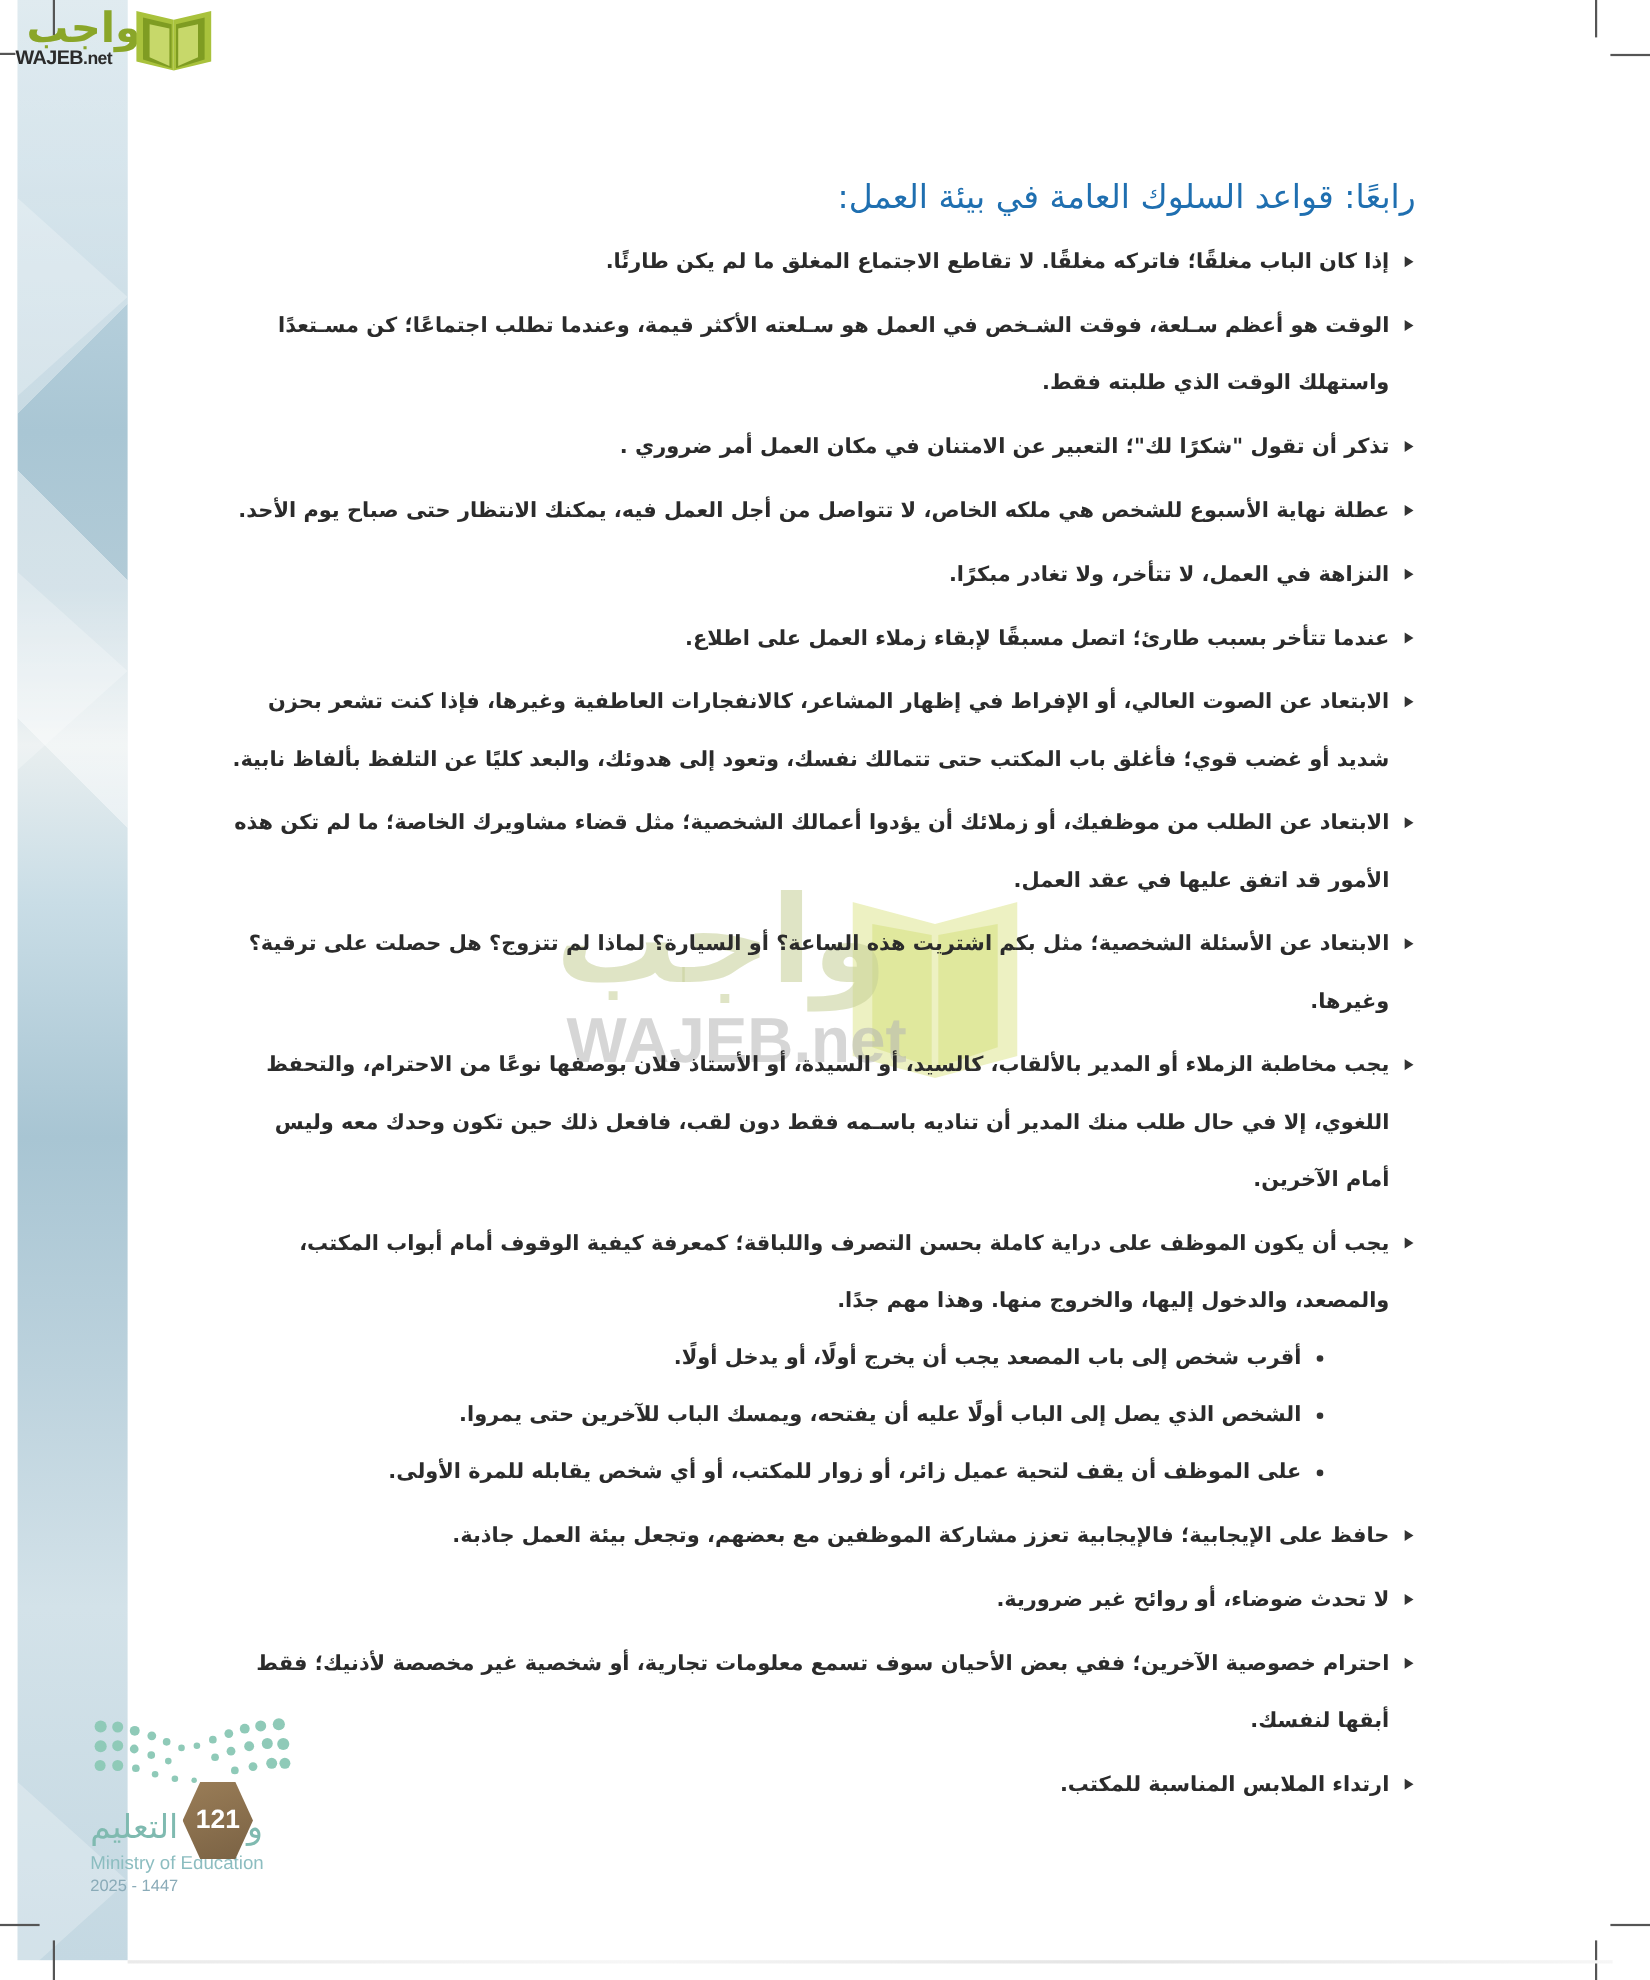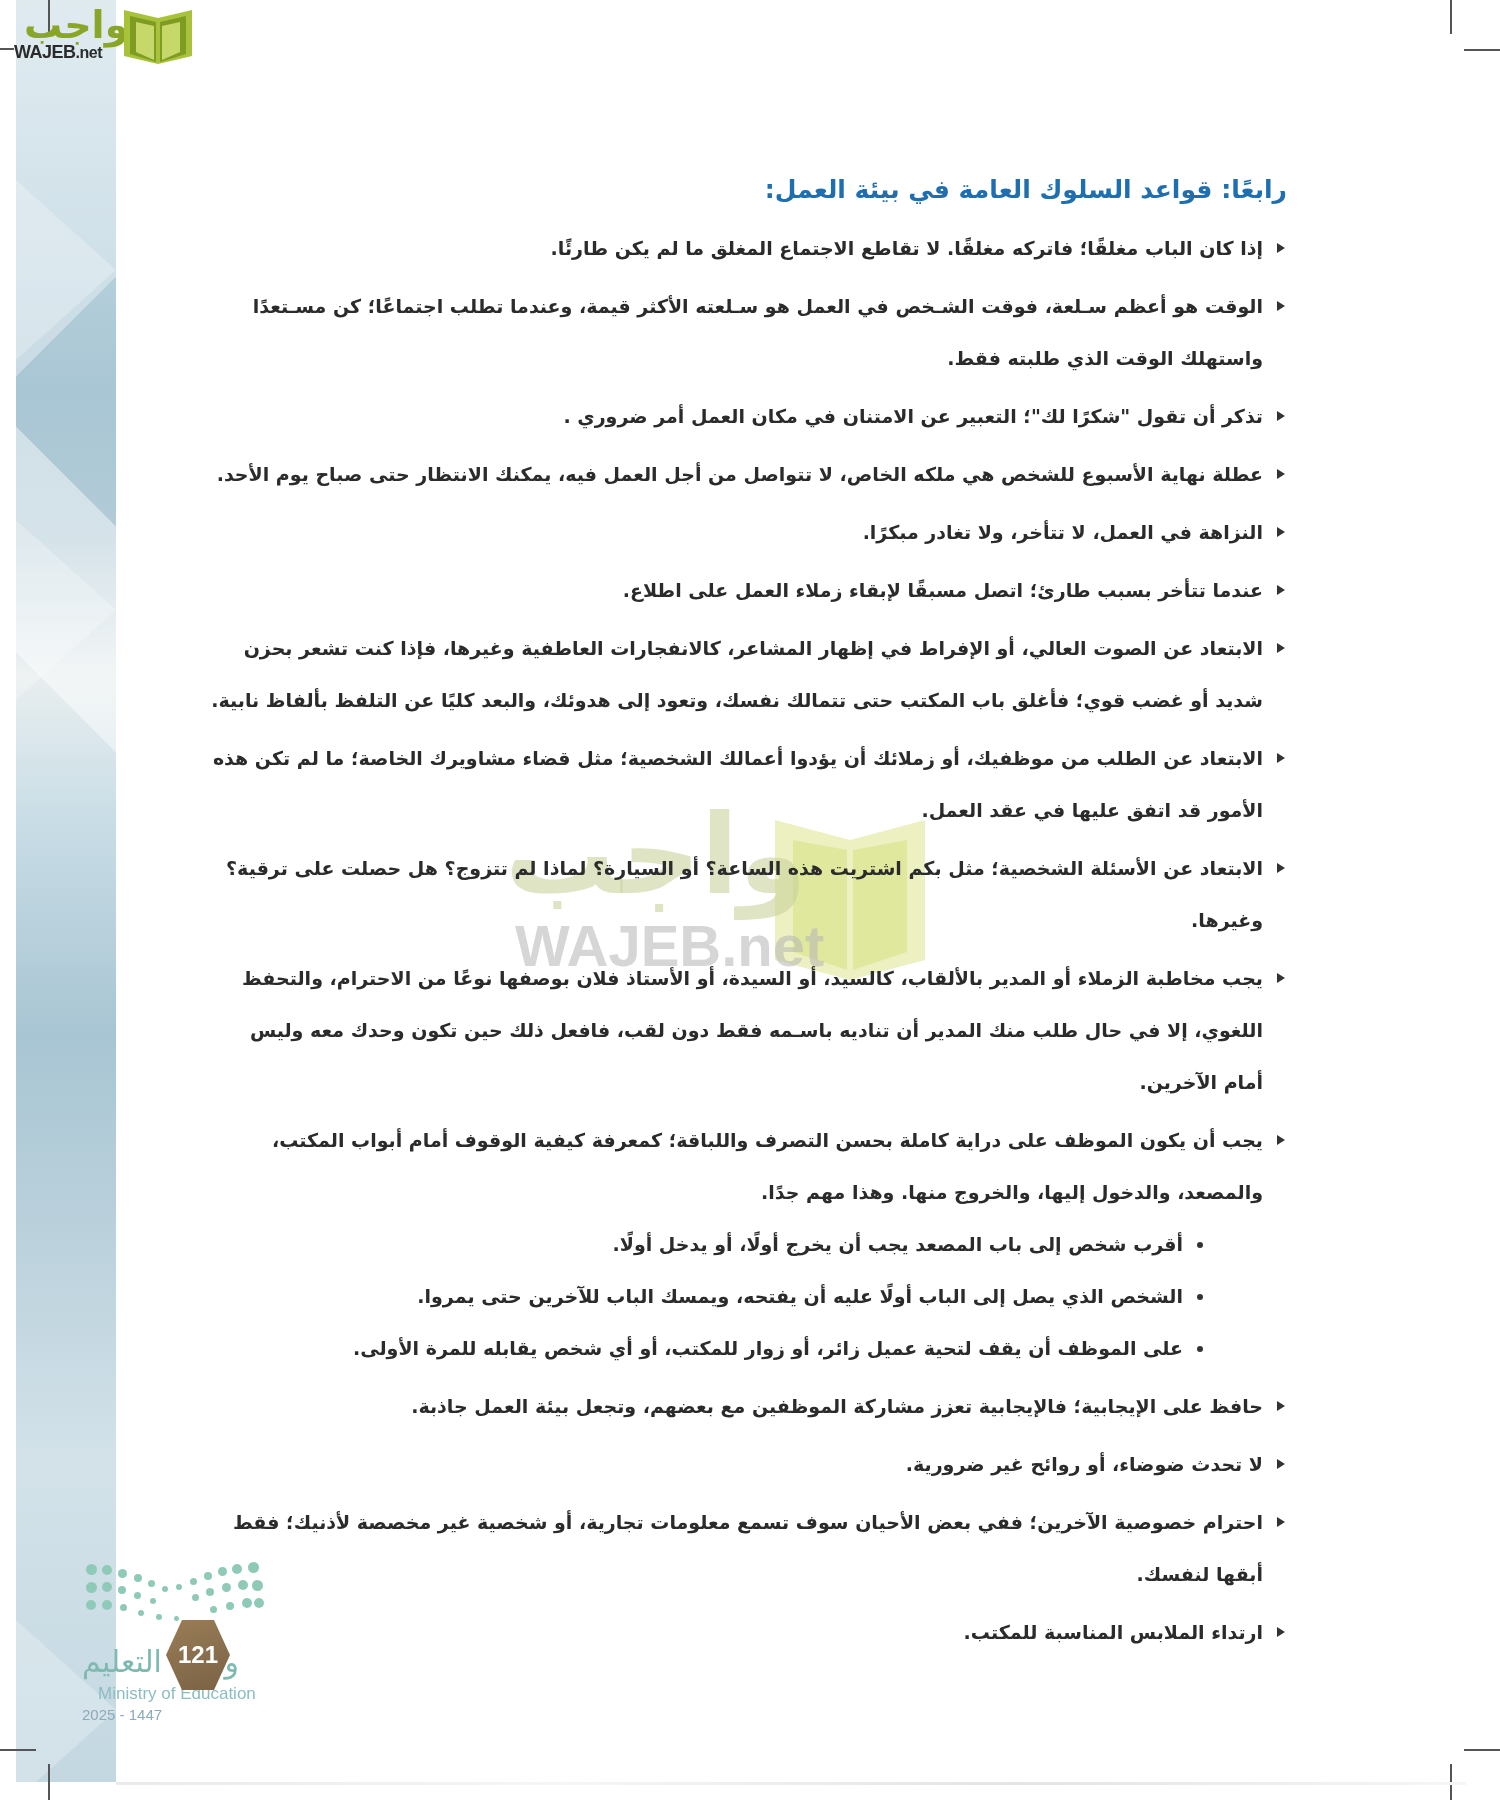--- a/index.html
+++ b/index.html
@@ -31,33 +31,33 @@
     .logo-book { position: absolute; left: 108px; top: 4px; width: 80px; height: 60px; }
 
     
     .watermark { position: absolute; left: 505px; top: 800px; width: 420px; height: 190px; pointer-events: none; }
     .wm-ar { position: absolute; left: 0; top: -10px; font-weight: bold; font-size: 110px; color: rgba(196,206,150,0.55); direction: rtl; line-height: 130px; }
     .wm-en { position: absolute; left: 10px; top: 112px; font-family: "Liberation Sans", sans-serif; font-weight: bold; font-size: 58px; color: rgba(180,180,180,0.55); }
     .wm-book { position: absolute; left: 270px; top: 20px; width: 150px; height: 160px; }
 
     
     .content { position: absolute; left: 210px; top: 160px; width: 1075px; direction: rtl; text-align: right; }
-    .section-title { font-family: "DejaVu Sans", sans-serif; font-weight: bold; font-size: 25px; color: #1f6fb0; margin-right: -2px; height: 40px; line-height: 40px; margin-top: 10px; }
+    .section-title { font-family: "DejaVu Sans", sans-serif; font-weight: normal; font-size: 30px; color: #1f6fb0; margin-right: -2px; height: 40px; line-height: 40px; }
     .rules { list-style: none; margin-top: 12px; }
     .rule { position: relative; padding-right: 22px; font-weight: bold; font-size: 19px; line-height: 52px; margin-bottom: 6px; color: #2b2b2b; }
     .rule .tri { position: absolute; right: 0; top: 21px; width: 0; height: 0; border-top: 5px solid transparent; border-bottom: 5px solid transparent; border-left: 8px solid #333; }
     .subs { list-style: none; margin-right: 60px; margin-top: 0; }
     .sub { position: relative; padding-right: 20px; font-weight: bold; font-size: 19px; line-height: 52px; }
     .sub .dot { position: absolute; right: 0; top: 24px; width: 6px; height: 6px; border-radius: 50%; background: #333; }
 
     
     .moe { position: absolute; left: 82px; top: 1560px; width: 190px; height: 170px; }
     .moe .dot { position: absolute; border-radius: 50%; background: #8fcab8; }
     .moe-ar { position: absolute; left: 0; top: 84px; font-size: 30px; color: #7fbab0; direction: rtl; width: 180px; text-align: left; letter-spacing: 2px; }
-    .moe-en { position: absolute; left: 0; top: 124px; font-family: "Liberation Sans", sans-serif; font-size: 17px; color: #8cbdc0; margin-left: 16px; }
+    .moe-en { position: absolute; left: 0; top: 124px; font-family: "Liberation Sans", sans-serif; font-size: 17px; color: #8cbdc0; }
     .moe-year { position: absolute; left: 0; top: 146px; font-family: "Liberation Sans", sans-serif; font-size: 15px; color: #8aabb8; }
     .page-badge { position: absolute; left: 166px; top: 1620px; width: 64px; height: 70px; background: linear-gradient(160deg, #9a7d57, #7a6244); clip-path: polygon(25% 0, 75% 0, 100% 50%, 75% 100%, 25% 100%, 0 50%); display: flex; align-items: center; justify-content: center; }
     .page-num { font-family: "Liberation Sans", sans-serif; font-weight: bold; font-size: 24px; color: #ffffff; }
 
     .bottom-rule { position: absolute; left: 116px; top: 1782px; width: 1350px; height: 3px; background: linear-gradient(90deg, #eaeaea, #f6f6f6, #e4e4e4, #f6f6f6); }
   </style>
 </head>
 <body>
 
 <div class="side-stripe">

